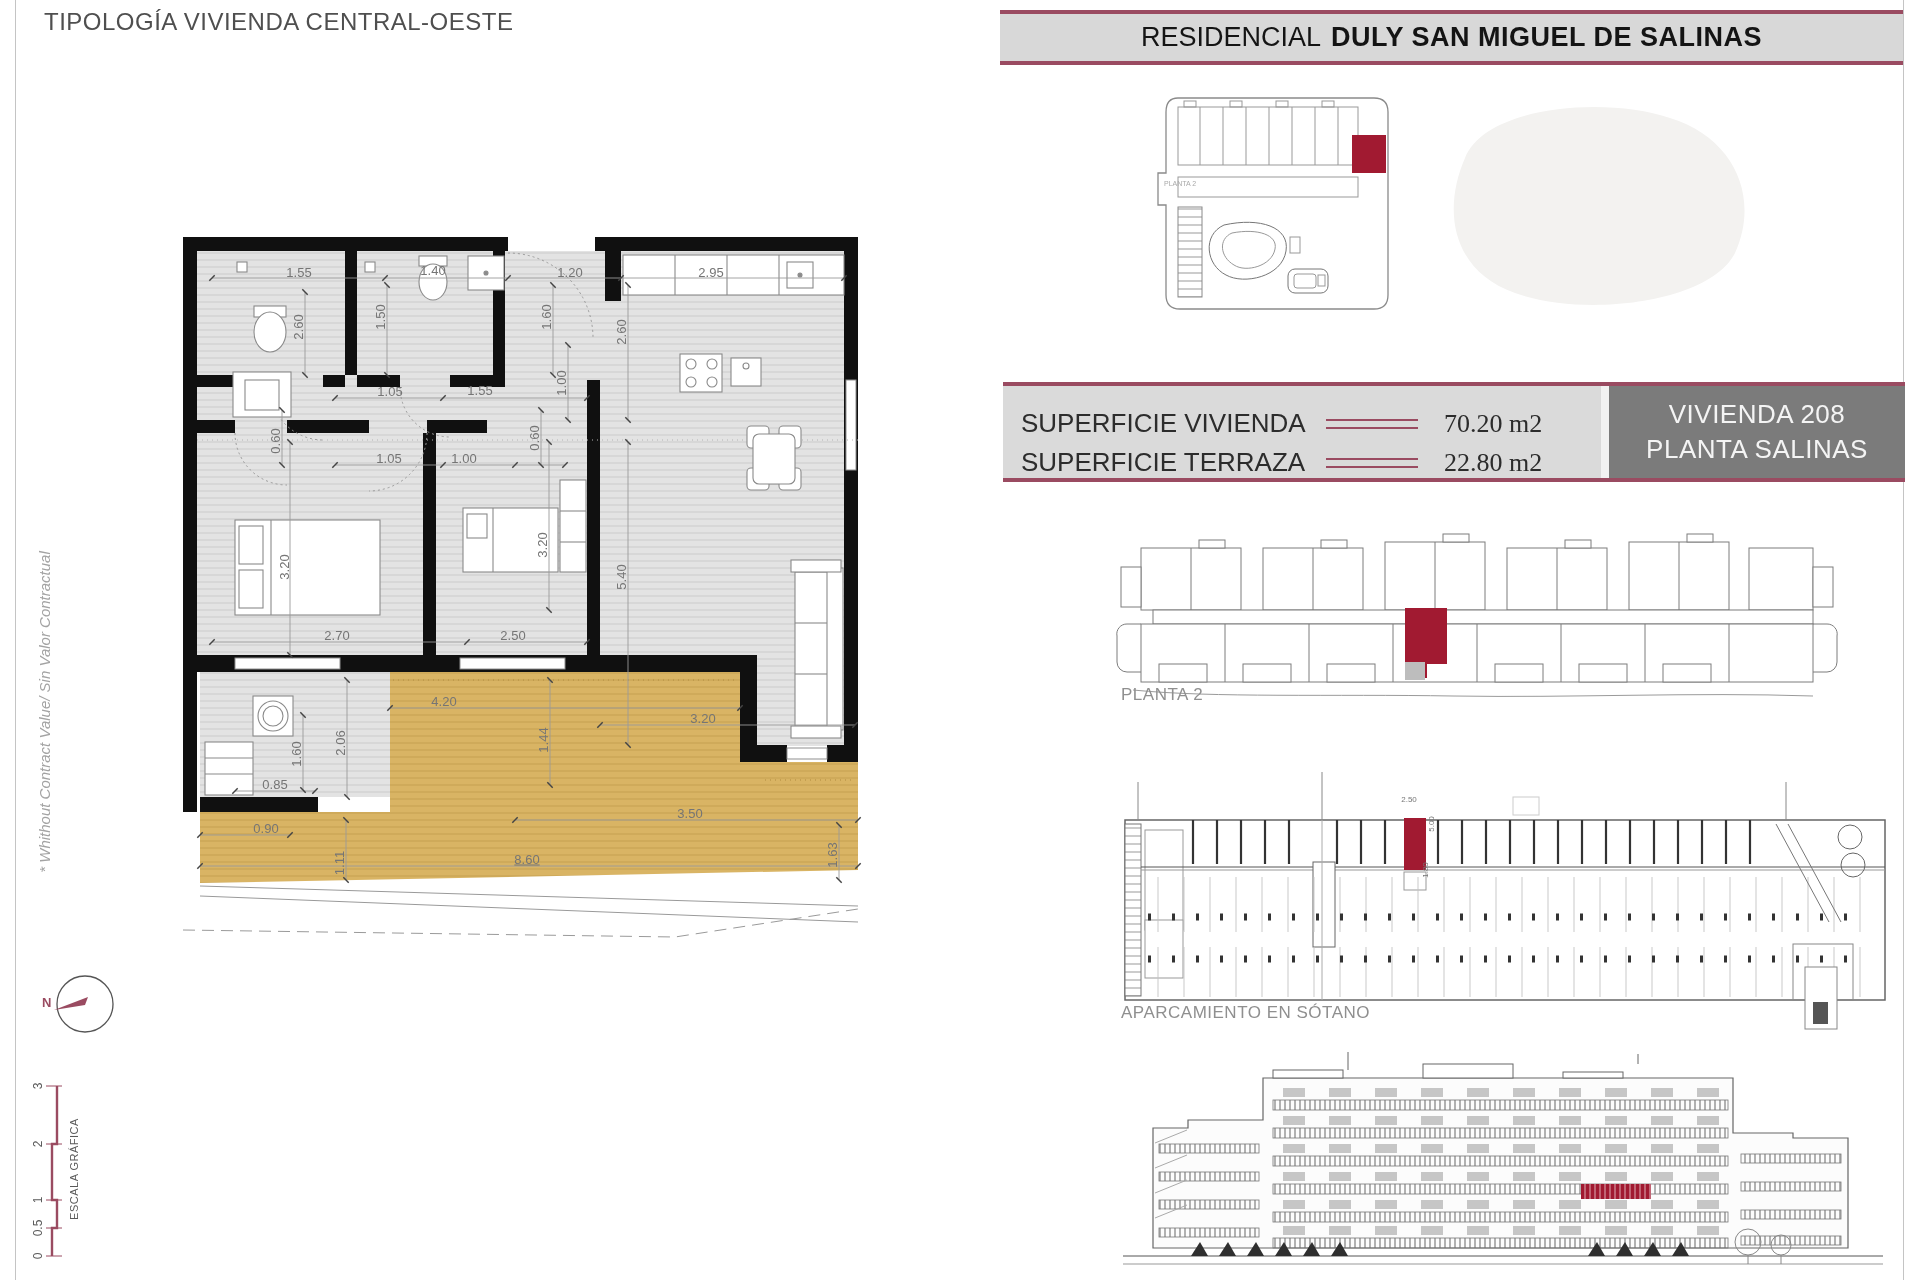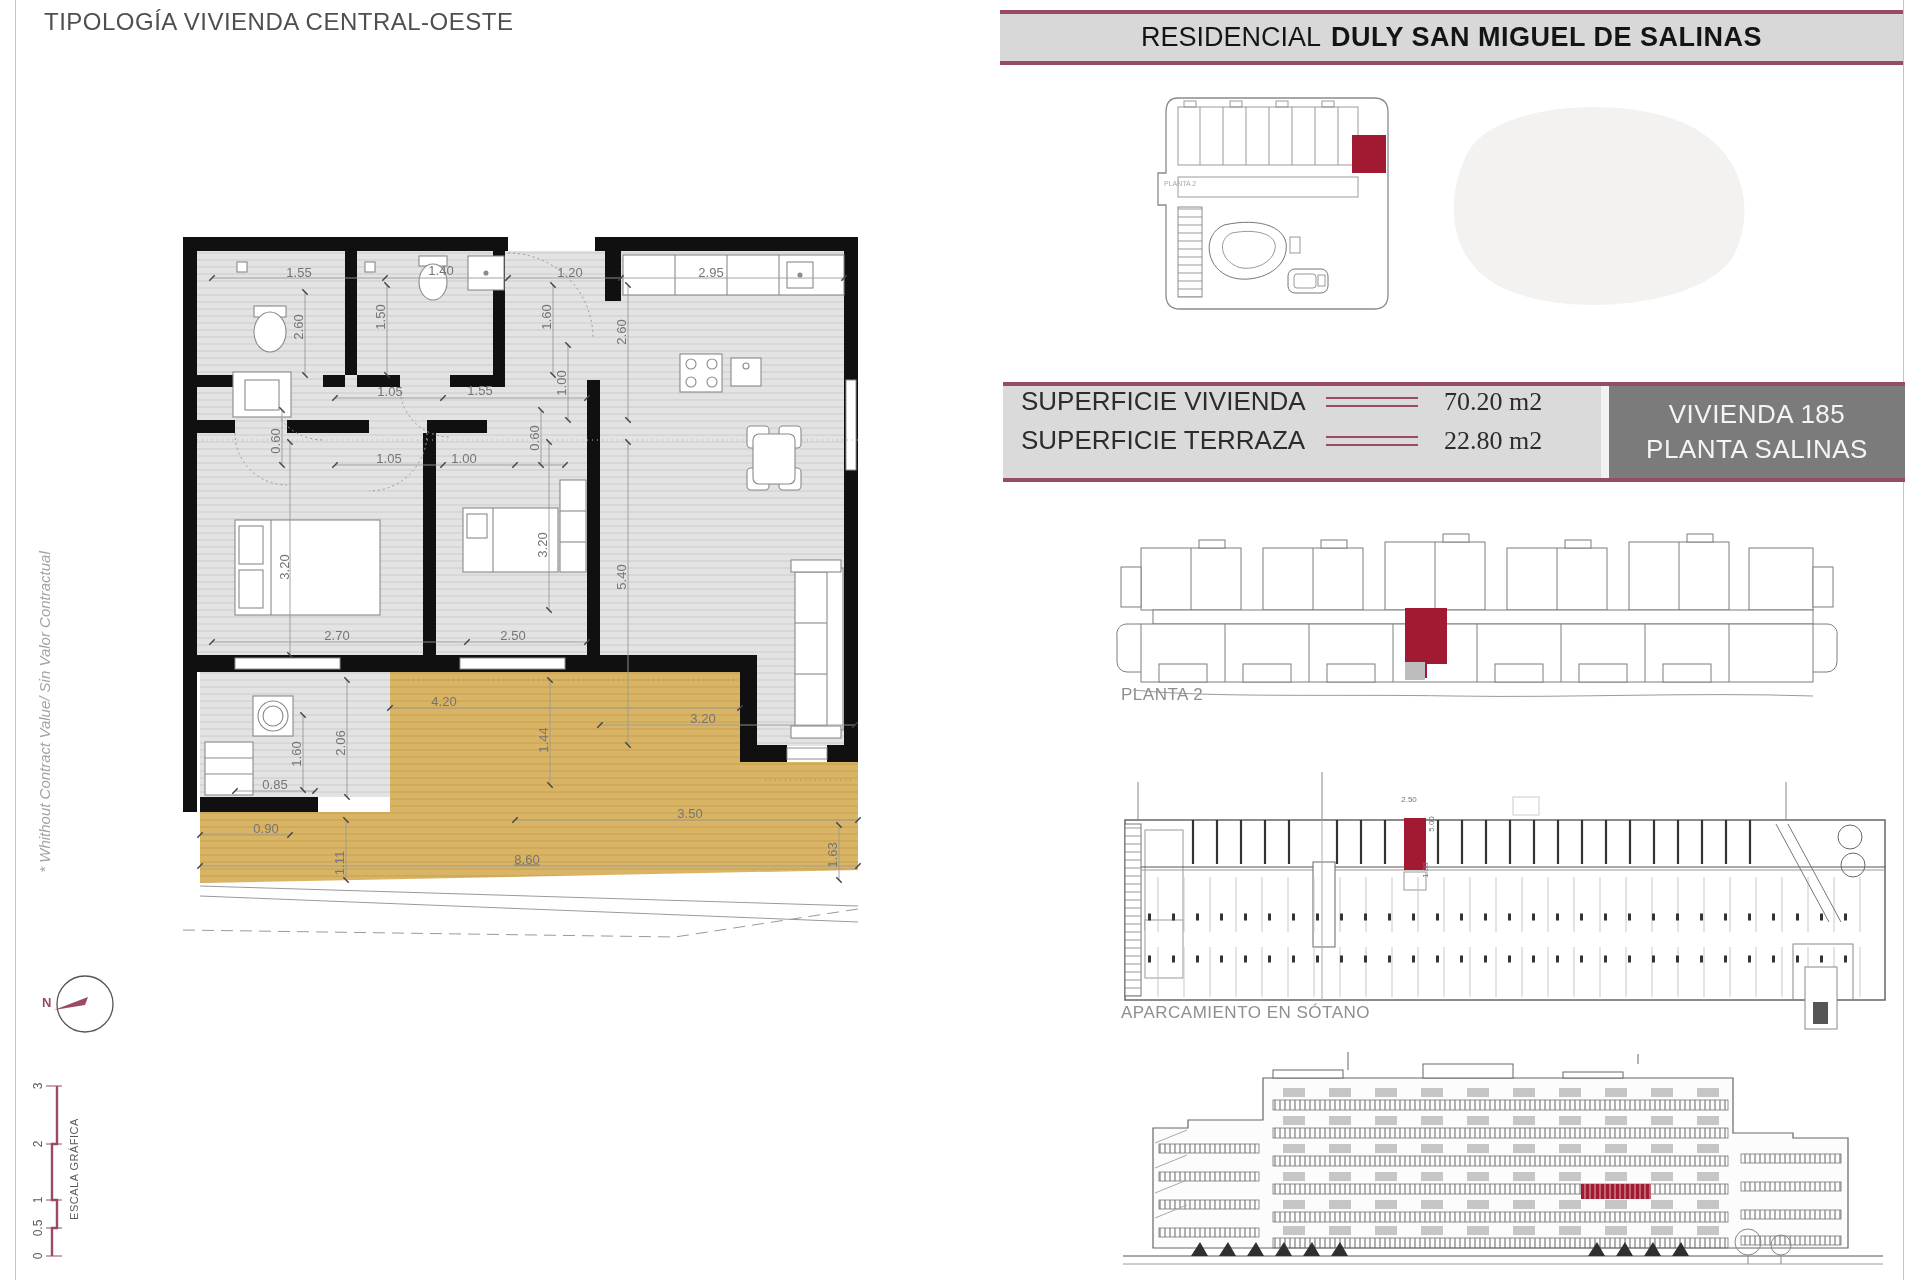--- a/index.html
+++ b/index.html
@@ -20,21 +20,21 @@
     display:flex;align-items:center;justify-content:center;font-size:27px;color:#141414;
     white-space:nowrap;
   }
   #header-bar b{margin-left:10px;letter-spacing:.5px;}
   
   #info-panel{
     left:1003px;top:382px;width:902px;height:92px;
     border-top:4px solid var(--accent);border-bottom:4px solid var(--accent);
     display:flex;
   }
-  #info-left{flex:1;background:#dadada;display:flex;flex-direction:column;justify-content:flex-start;gap:8px;padding:0 18px;}
+  #info-left{flex:1;background:#dadada;display:flex;flex-direction:column;justify-content:flex-end;gap:8px;padding:0 18px;}
   .info-row{display:flex;align-items:center;font-size:26px;color:#2c2c2c;}
   .info-row .lbl{width:305px;}
   .leader{width:92px;height:6px;border-top:2px solid var(--accent);border-bottom:2px solid var(--accent);margin:0 26px 0 0;}
   .info-row .val{width:130px;text-align:left;font-family:Liberation Serif, serif;}
   #info-gap{width:8px;background:#f2f2f2;}
   #unit-box{
     width:296px;background:#7b7b7b;color:#f4f4f4;display:flex;flex-direction:column;
     align-items:center;justify-content:center;font-size:26px;line-height:1.35;letter-spacing:.5px;
   }
   
@@ -252,21 +252,21 @@
     <line x1="172" y1="500" x2="172" y2="617" marker-start="url(#tk)" marker-end="url(#tk)"></line>
     <line x1="375" y1="500" x2="375" y2="605" marker-start="url(#tk)" marker-end="url(#tk)"></line>
     <line x1="128" y1="535" x2="128" y2="610" marker-start="url(#tk)" marker-end="url(#tk)"></line>
     <line x1="171" y1="640" x2="171" y2="700" marker-start="url(#tk)" marker-end="url(#tk)"></line>
     <line x1="664" y1="645" x2="664" y2="700" marker-start="url(#tk)" marker-end="url(#tk)"></line>
   </g>
 </svg>
 
 <div class="abs" id="plan-dims">
     <span class="dim" style="left: 124px; top: 92px;">1.55</span>
-    <span class="dim" style="left: 258px; top: 90px; margin-left: 8px;">1.40</span>
+    <span class="dim" style="left: 258px; top: 90px;">1.40</span>
     <span class="dim" style="left: 395px; top: 92px;">1.20</span>
     <span class="dim" style="left: 536px; top: 92px;">2.95</span>
     <span class="dim rot" style="left: 123px; top: 147px;">2.60</span>
     <span class="dim rot" style="left: 205px; top: 137px;">1.50</span>
     <span class="dim rot" style="left: 371px; top: 137px;">1.60</span>
     <span class="dim rot" style="left: 446px; top: 152px;">2.60</span>
     <span class="dim" style="left: 215px; top: 211px;">1.05</span>
     <span class="dim" style="left: 305px; top: 210px;">1.55</span>
     <span class="dim rot" style="left: 386px; top: 203px;">1.00</span>
     <span class="dim rot" style="left: 100px; top: 261px;">0.60</span>
@@ -341,21 +341,21 @@
       <span class="val">70.20 m2</span>
     </div>
     <div class="info-row">
       <span class="lbl">SUPERFICIE TERRAZA</span>
       <span class="leader"></span>
       <span class="val">22.80 m2</span>
     </div>
   </div>
   <div id="info-gap"></div>
   <div id="unit-box">
-    <span>VIVIENDA 185</span>
+    <span>VIVIENDA 208</span>
     <span>PLANTA SALINAS</span>
   </div>
 </div>
 
 <svg style="left:1093px;top:512px" width="800" height="200" viewBox="0 0 800 200">
   <g fill="#ffffff" stroke="#7d7d7d" stroke-width="1">
     <rect x="48" y="36" width="100" height="62"></rect>
       <rect x="106" y="28" width="26" height="8"></rect>
     <rect x="170" y="36" width="100" height="62"></rect>
       <rect x="228" y="28" width="26" height="8"></rect>

